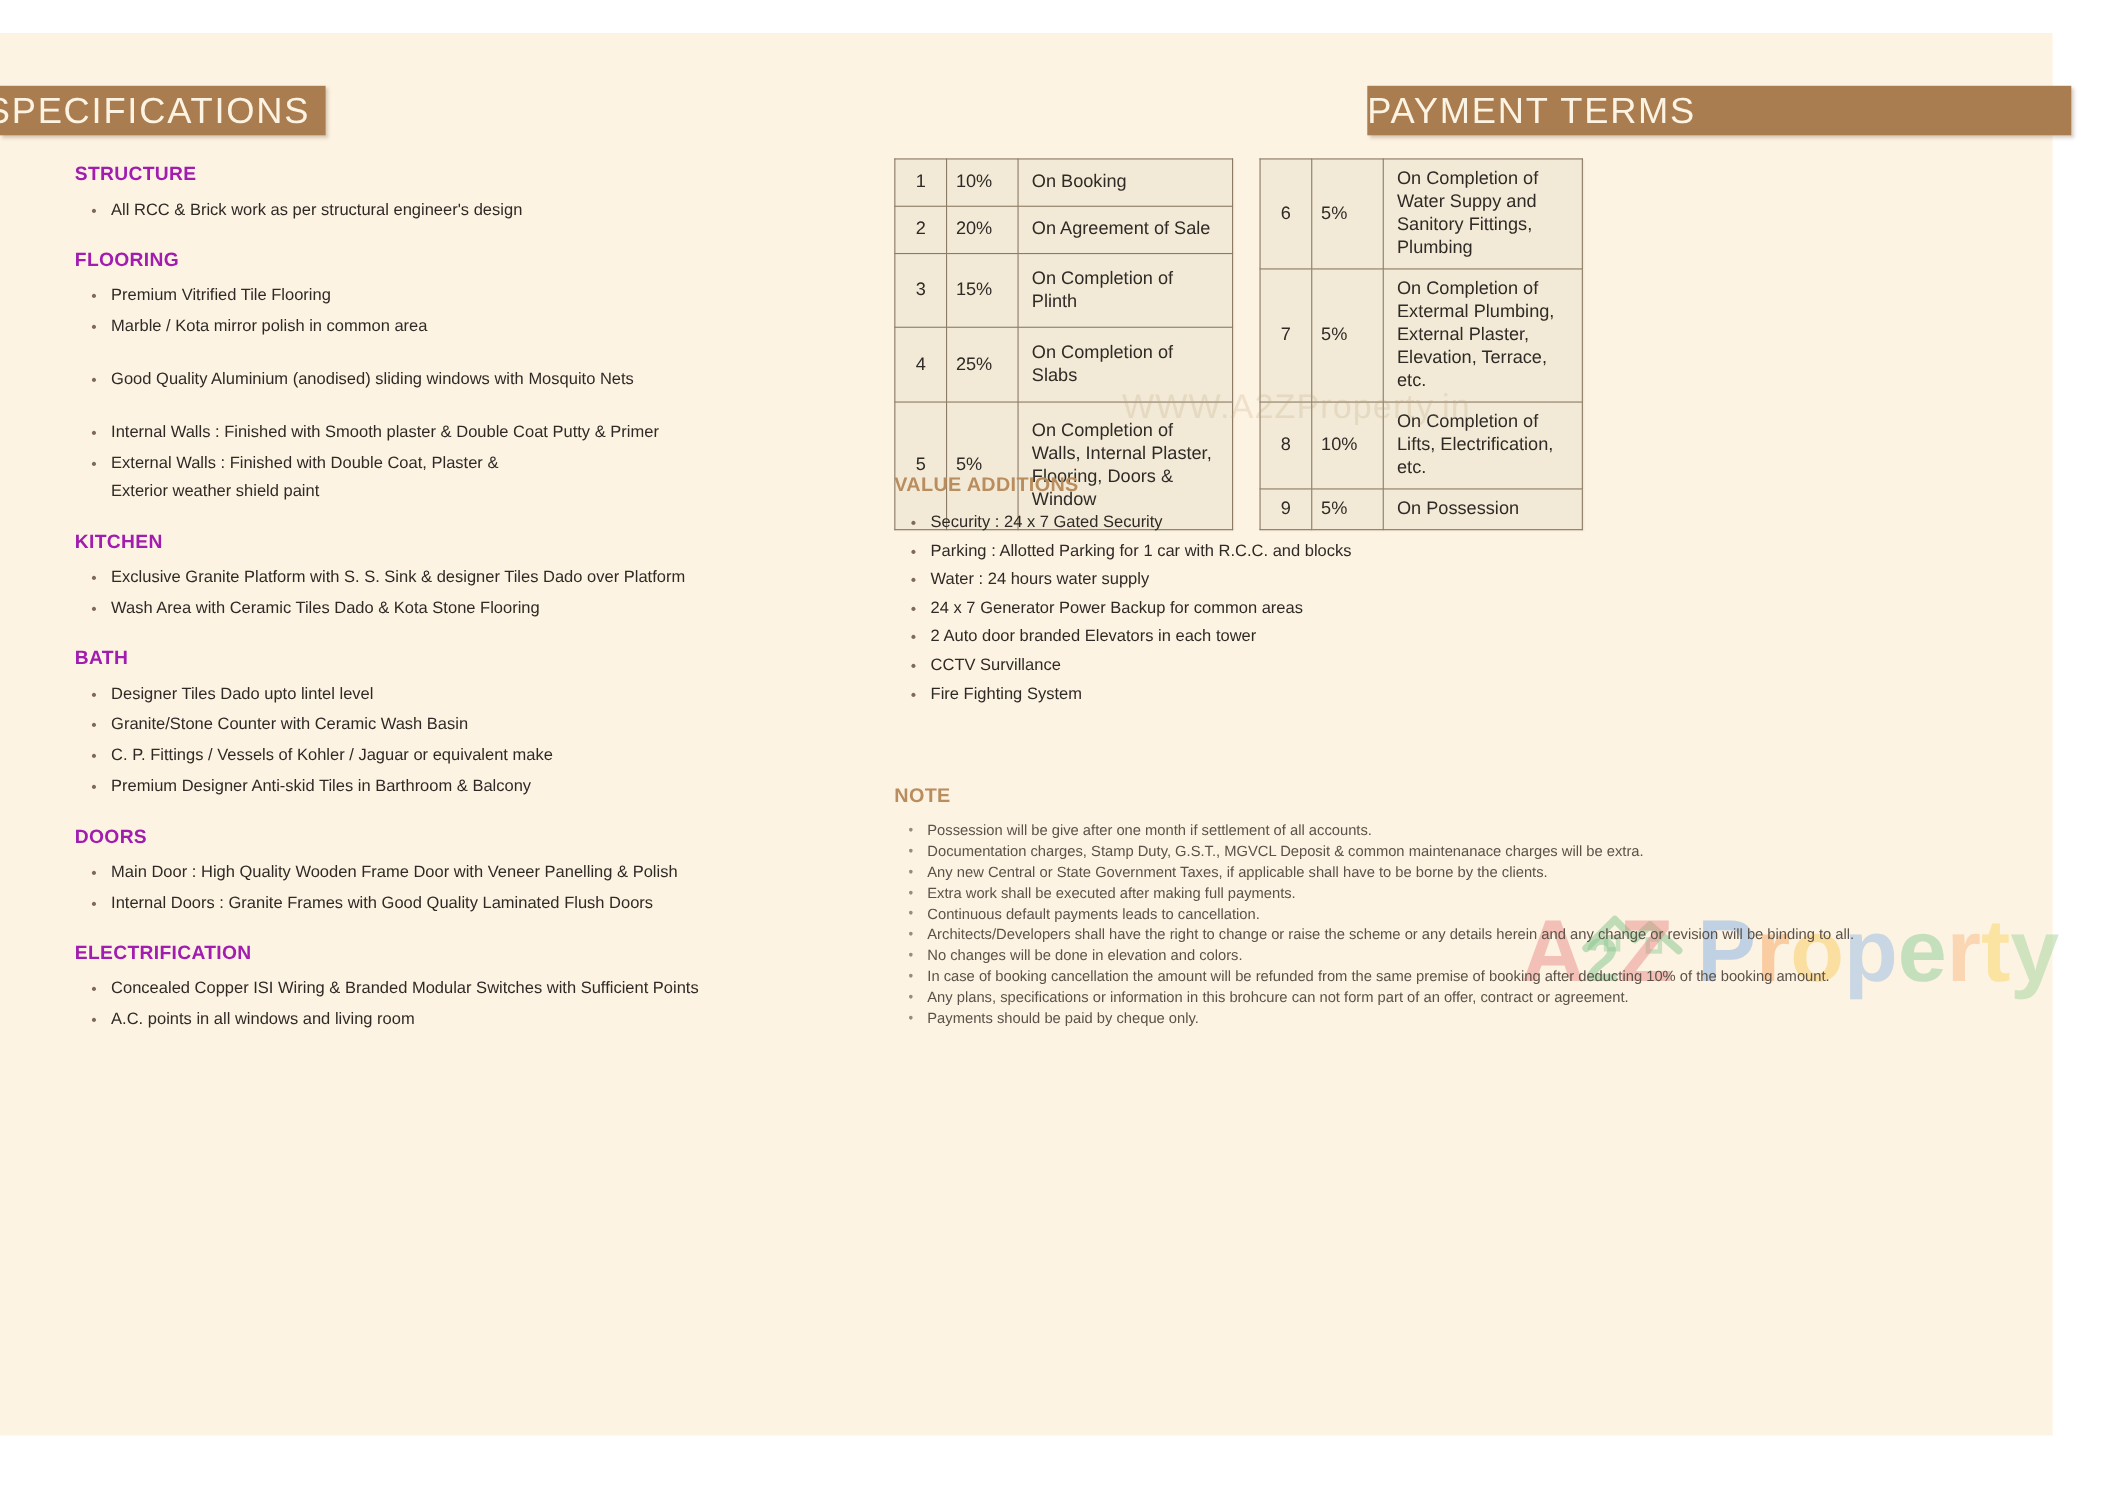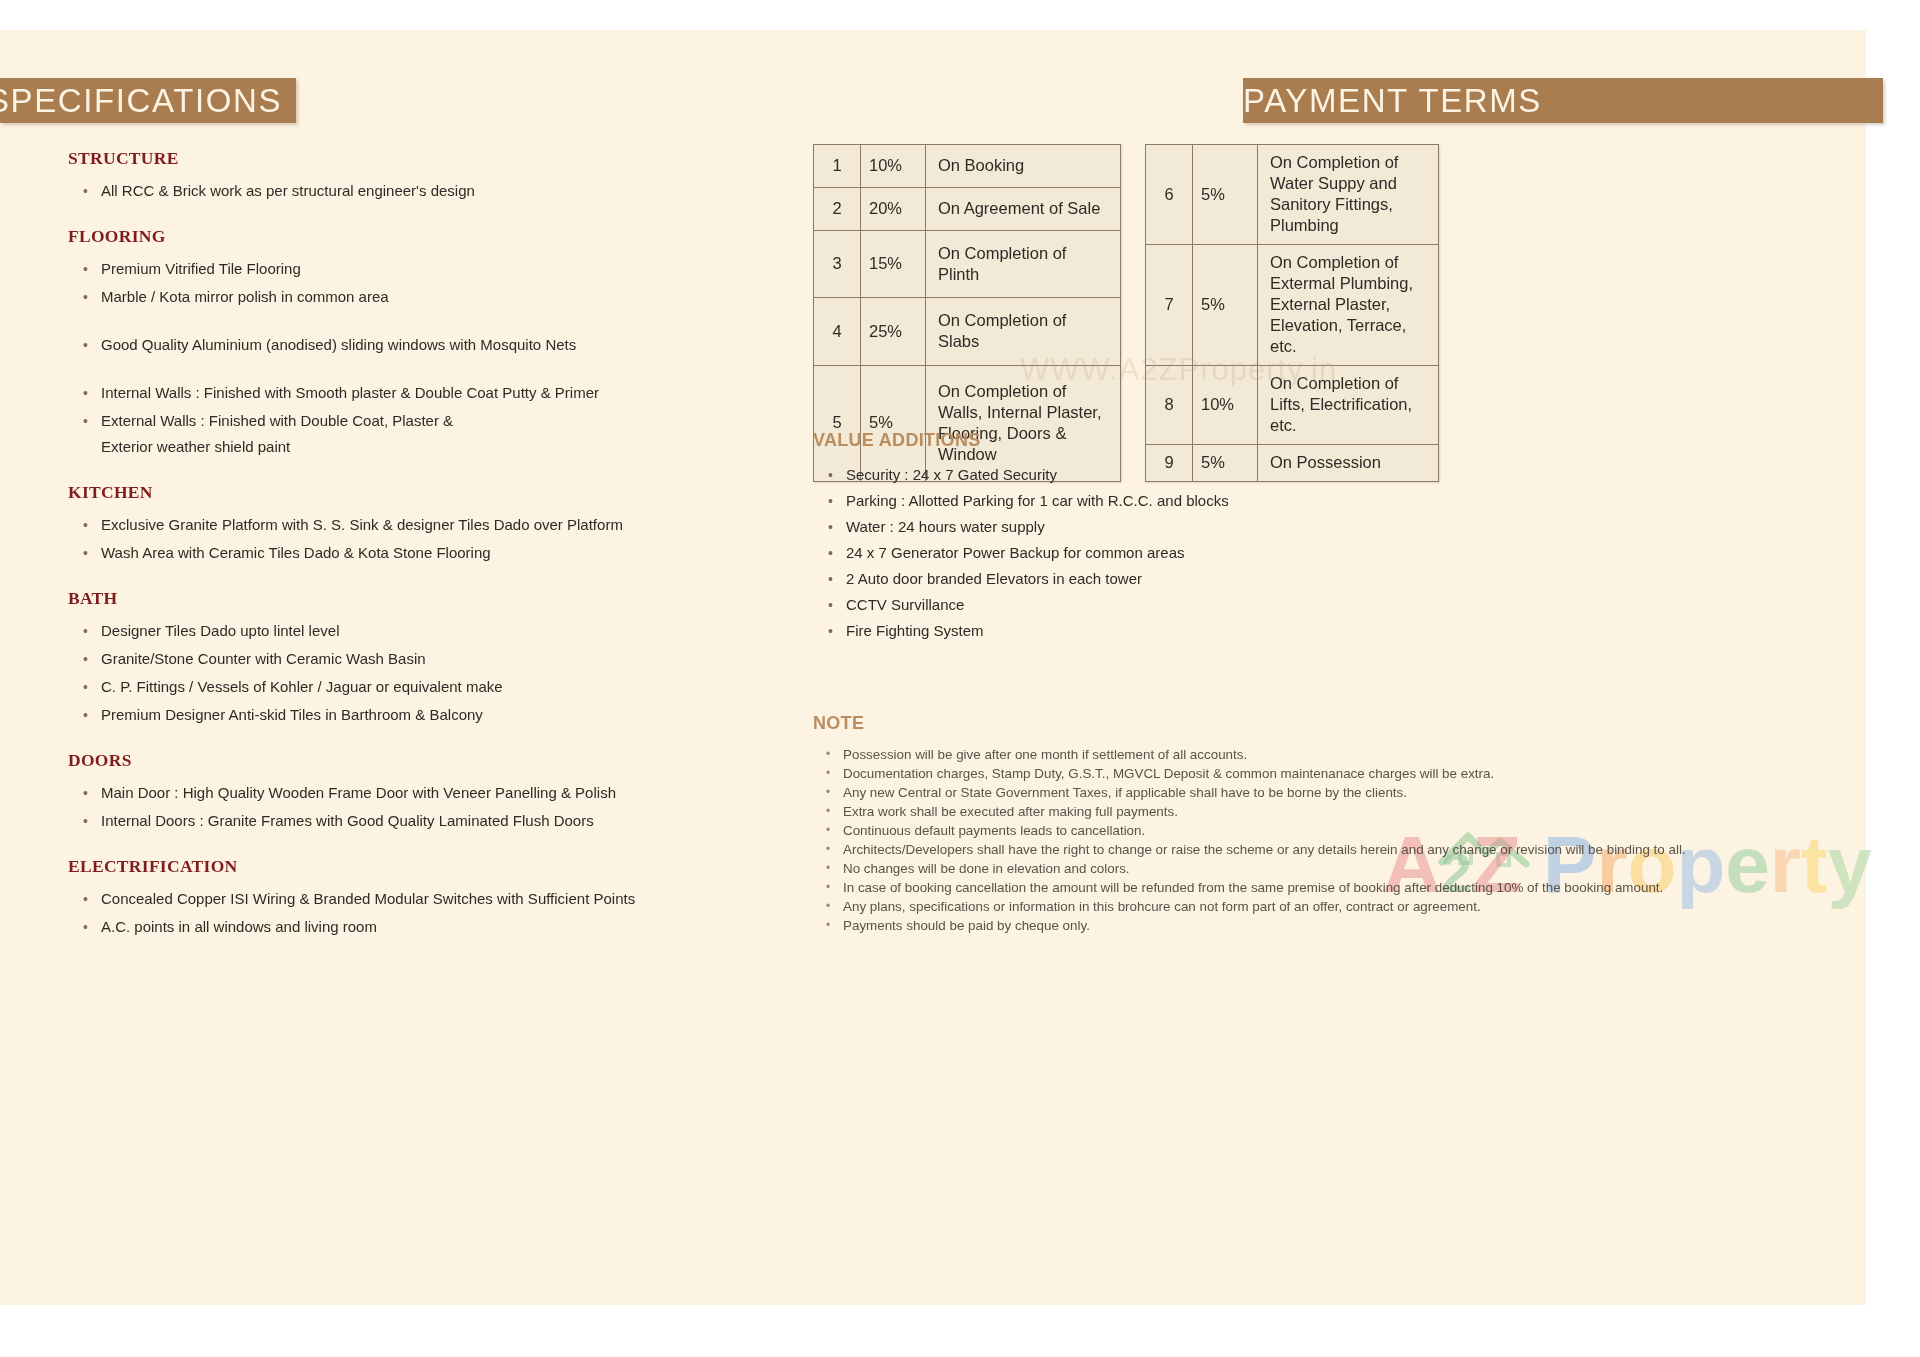--- a/index.html
+++ b/index.html
@@ -55,26 +55,25 @@
 
   
   .spec-col {
     position: absolute;
     left: 68px;
     top: 118px;
     width: 700px;
   }
   .spec-group { margin-bottom: 22px; }
   .spec-title {
-    color: #7f1d1d;
+    color: #a21caf;
     font-size: 17.5px;
     font-weight: bold;
     letter-spacing: 0.3px;
     margin: 0 0 9px 0;
-    font-family: Liberation Serif, serif;
   }
   .spec-list { list-style: none; margin: 0; padding: 0; }
   .spec-list li {
     position: relative;
     padding-left: 33px;
     font-size: 15px;
     color: #2f2a26;
     line-height: 26px;
     margin-bottom: 2px;
   }

